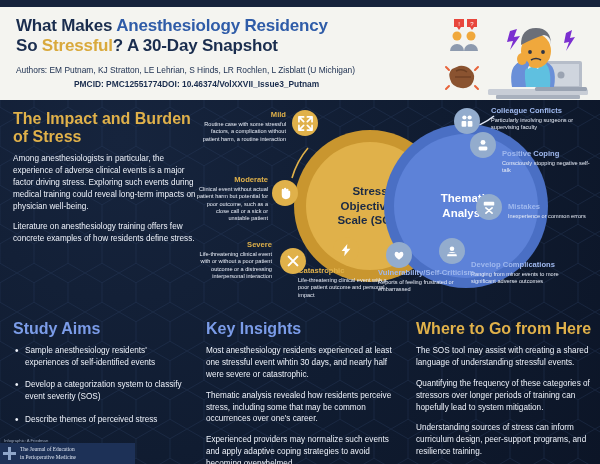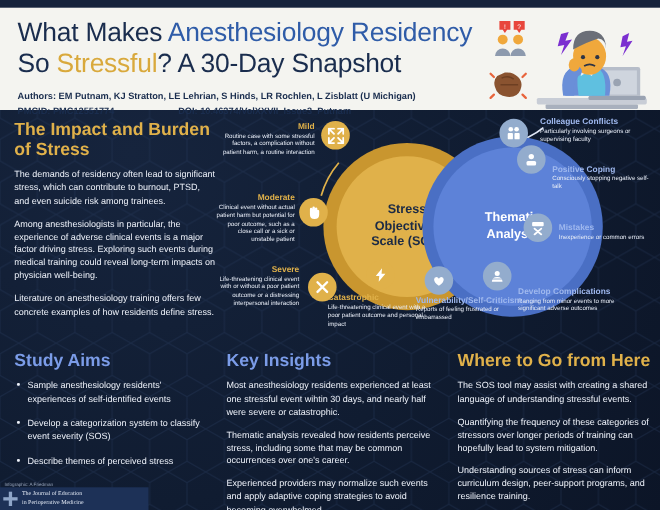--- a/index.html
+++ b/index.html
@@ -22,28 +22,28 @@
     pointer-events: none;
   }
   
   .header {
     position: absolute; left: 0; top: 0; width: 600px; height: 100px;
     background: #f4f4f0;
     border-top: 7px solid #16233c;
     padding: 9px 16px 0 16px;
   }
   .title-l1, .title-l2 {
-    font-size: 24px; font-weight: normal; color: #1a2d4e;
+    font-size: 17px; font-weight: bold; color: #1a2d4e;
     letter-spacing: -.2px; line-height: 1.18;
   }
   .accent-blue { color: #2f5ca8; }
   .accent-gold { color: #d9a93c; }
-  .authors { font-size: 8.4px; font-weight: bold; color: #1a2d4e; margin-top: 9px; }
+  .authors { font-size: 8.4px; font-weight: normal; color: #1a2d4e; margin-top: 9px; }
   .idline { font-size: 8.4px; font-weight: bold; color: #1a2d4e; margin-top: 4px; display: flex; }
-  .idline .pmcid { width: 146px; }
+  .idline .pmcid { width: 146px; text-align: right; }
   .hero {
     position: absolute; right: 6px; top: 2px; width: 154px; height: 96px;
   }
   
   .sec-head {
     font-size: 16px; font-weight: bold; margin-bottom: 7px;
   }
   .gold { color: #e0b14a; }
   .blue { color: #7b9ce8; }
   .body-txt { font-size: 8.2px; color: #eef2fa; line-height: 1.45; }
@@ -193,21 +193,20 @@
       <ellipse cx="82" cy="50" rx="5" ry="6" fill="#f0a83c"></ellipse>
 
       <path d="M70 22 l7 -2 -3 8 6 -1 -10 14 3 -9 -6 1z" fill="#7b2fd0"></path>
       <path d="M126 24 l6 -3 -2 8 5 -1 -9 14 3 -9 -5 1z" fill="#7b2fd0"></path>
     </svg>
   </div>
 
   <div id="leftcol">
     <div class="sec-head gold">The Impact and Burden of Stress</div>
     <div class="body-txt">
-      <p>The demands of residency often lead to significant stress, which can contribute to burnout, PTSD, and even suicide risk among trainees.</p>
       <p>Among anesthesiologists in particular, the experience of adverse clinical events is a major factor driving stress.  Exploring such events during medical training could reveal long-term impacts on physician well-being.</p>
       <p>Literature on anesthesiology training offers few concrete examples of how residents define stress.</p>
     </div>
   </div>
 
   <div id="diagram">
 
     <svg style="position:absolute;left:0;top:0;width:404px;height:205px" viewBox="0 0 404 205">
       <path d="M112 44 a80 80 0 0 0 -16 30" stroke="#e0b14a" stroke-width="1.6" fill="none"></path>
       <path d="M260 30 q26 -8 38 -18" stroke="#dfe6f5" stroke-width="1.6" fill="none"></path>

